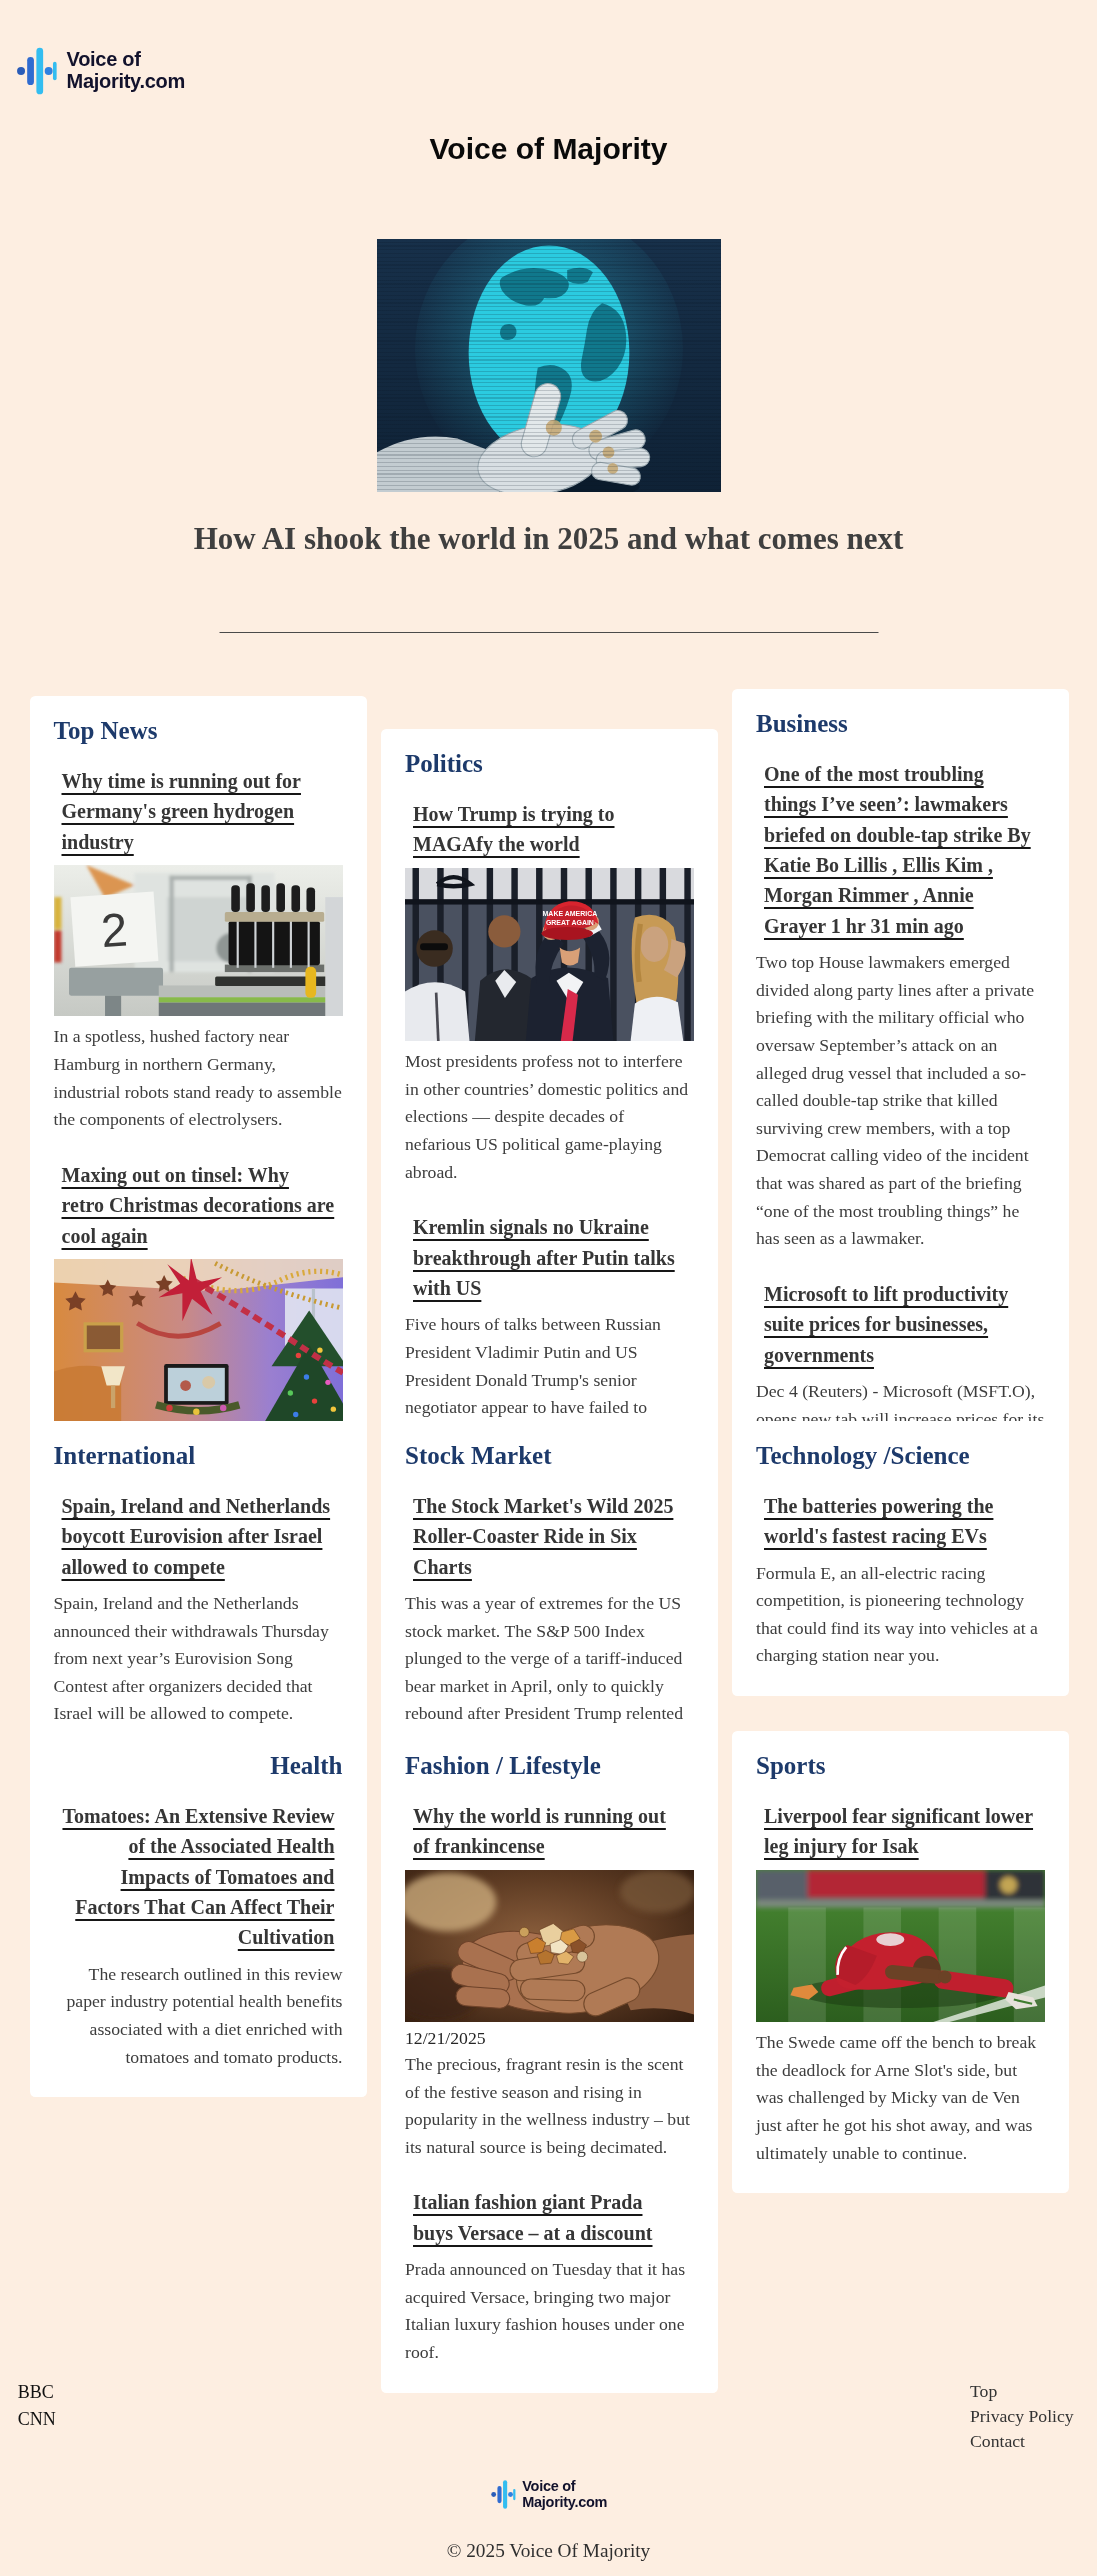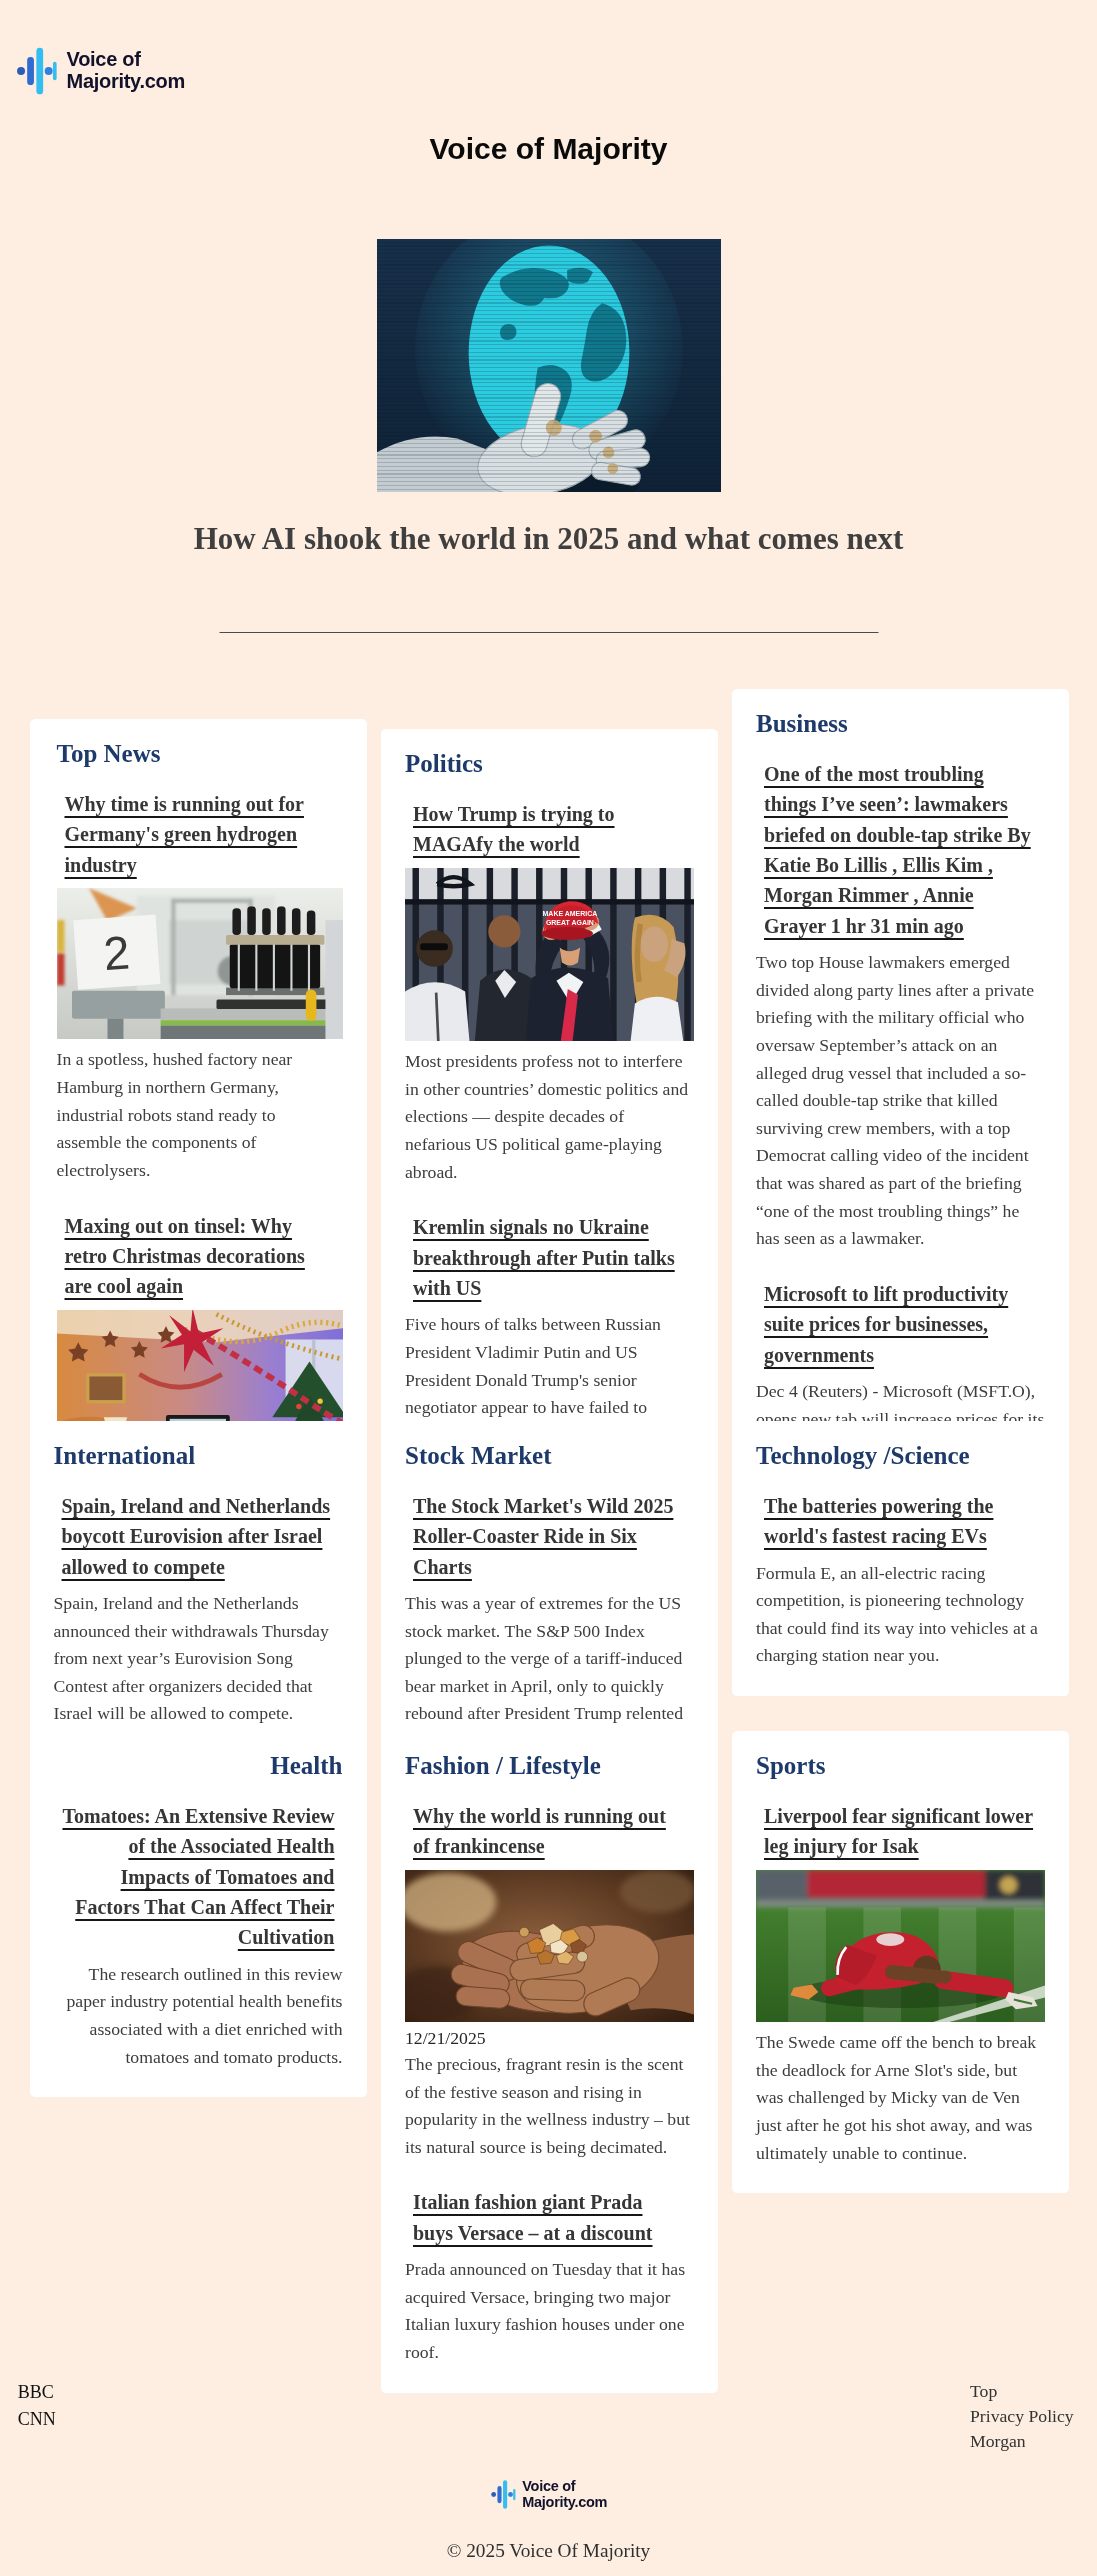--- a/index.html
+++ b/index.html
@@ -110,21 +110,21 @@
         <circle cx="408" cy="368" r="12"></circle>
       <circle cx="432" cy="398" r="11"></circle>
         <circle cx="440" cy="428" r="10"></circle>
     </g>
   </svg>
 </div>
 
 <h2 class="main-headline">How AI shook the world in 2025 and what comes next</h2>
 <hr class="headline-divider">
 
-<section class="card" style="left:29.5px;top:719px;padding-left:27px;">
+<section class="card" style="left:29.5px;top:696px;">
   <h2 class="sec-title">Top News</h2>
   <article class="story">
     <h3 class="headline">Why time is running out for Germany's green hydrogen industry</h3>
     <div class="imgbox im-factory">
       <svg viewBox="0 0 538 282" preserveAspectRatio="none">
         <defs>
           <linearGradient id="fb" x1="0" y1="0" x2="0" y2="1">
             <stop offset="0" stop-color="#eceee9"></stop>
               <stop offset="1" stop-color="#c6c9c4"></stop>
           </linearGradient>
@@ -447,21 +447,21 @@
 </section>
 
 <div class="footer-sources">
   <div>BBC</div>
   <div>CNN</div>
 </div>
 
 <div class="footer-links">
   <div>Top</div>
   <div>Privacy Policy</div>
-  <div>Morgan</div>
+  <div>Contact</div>
 </div>
 
 <div class="bottom-logo">
   <svg class="logo-icon" width="26" height="33" viewBox="0 0 64 88">
     <circle cx="6" cy="44" r="6.5" fill="#2a5cb8"></circle>
     <rect x="16" y="21" width="11" height="46" rx="5.5" fill="#2f6bd0"></rect>
     <rect x="31" y="6" width="11" height="76" rx="5.5" fill="#33bdf0"></rect>
     <circle cx="51" cy="44" r="6.5" fill="#2f80e0"></circle>
     <rect x="58" y="29" width="6" height="30" rx="3" fill="#33bdf0"></rect>
   </svg>

